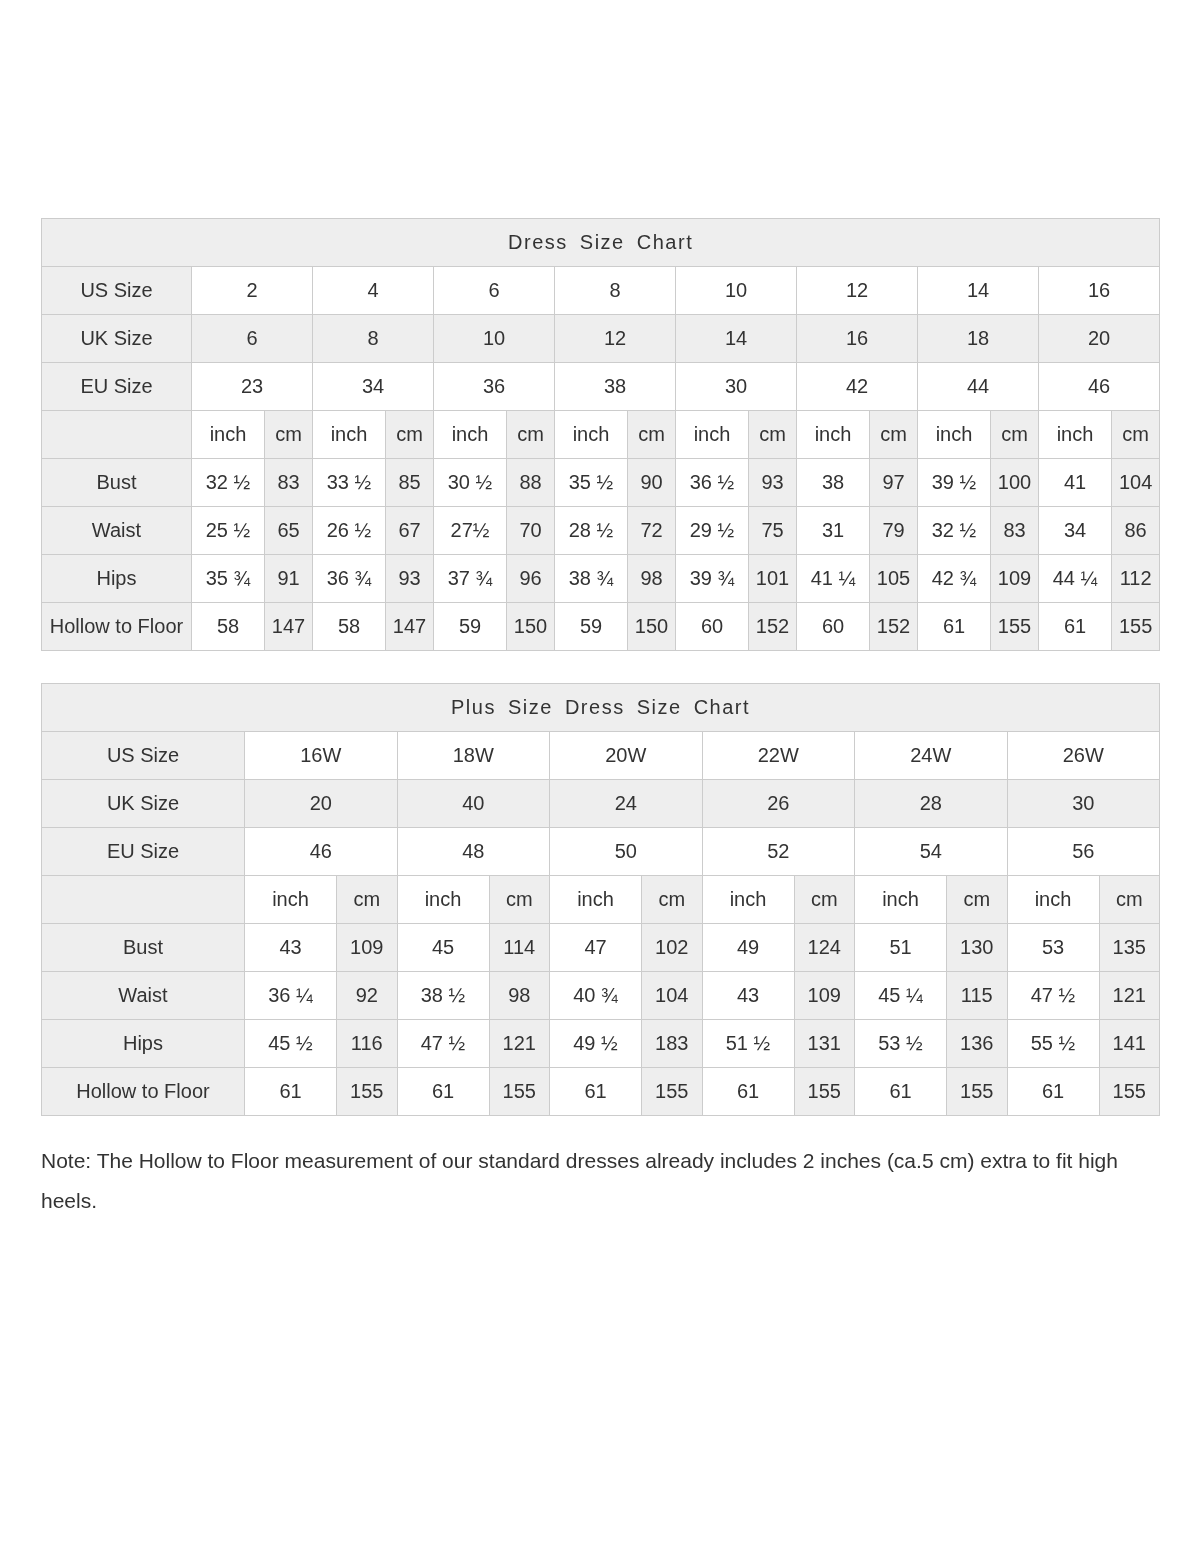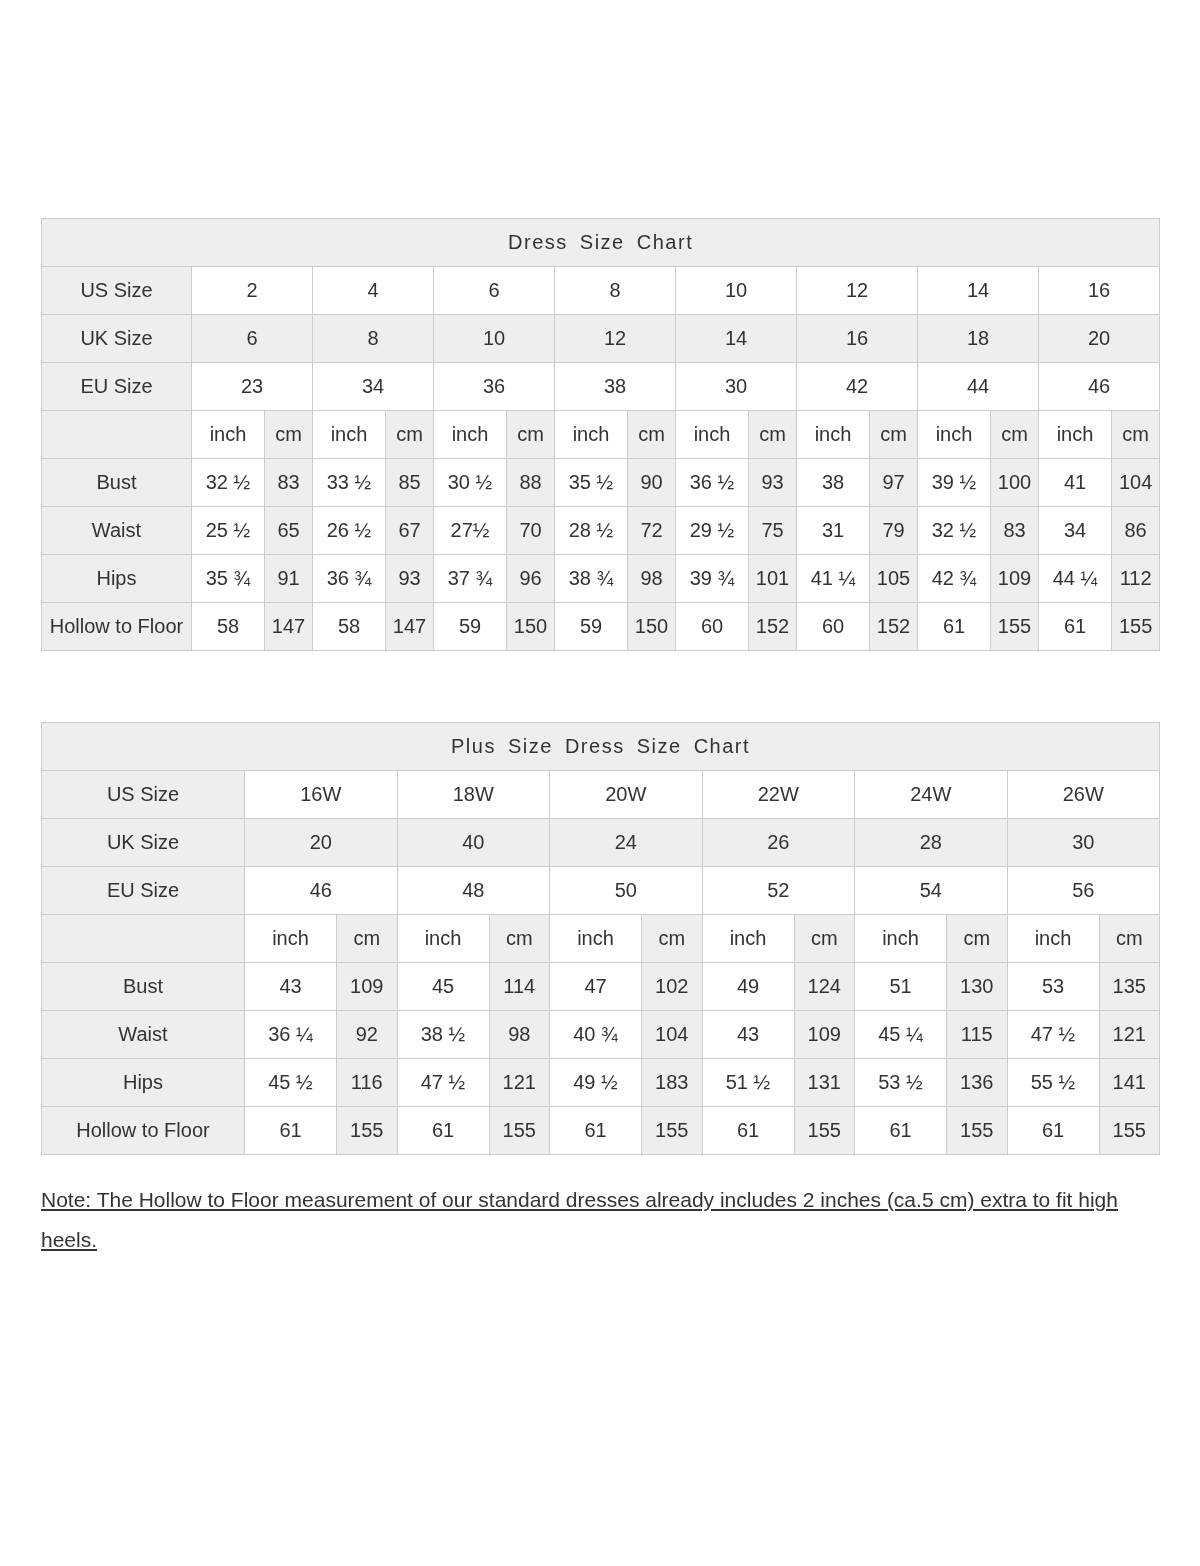--- a/index.html
+++ b/index.html
@@ -43,32 +43,31 @@
     word-spacing: 5px;
     color: #262626;
   }
   td.label-cell {
     font-size: 21px;
   }
   td.unit-cell {
     font-size: 20px;
   }
   #plus-table {
-    margin-top: 71px;
+    margin-top: 32px;
   }
   .notes {
     margin-top: 25px;
     font-size: 21px;
     line-height: 40px;
     color: #333333;
     width: 1118px;
   }
   .notes p {
     margin: 0;
-    text-decoration: underline;
   }
 </style>
 </head>
 <body>
 
 <div class="page">
 
   <table class="size-table" id="standard-table">
     <colgroup>
         <col style="width: 150px;">

